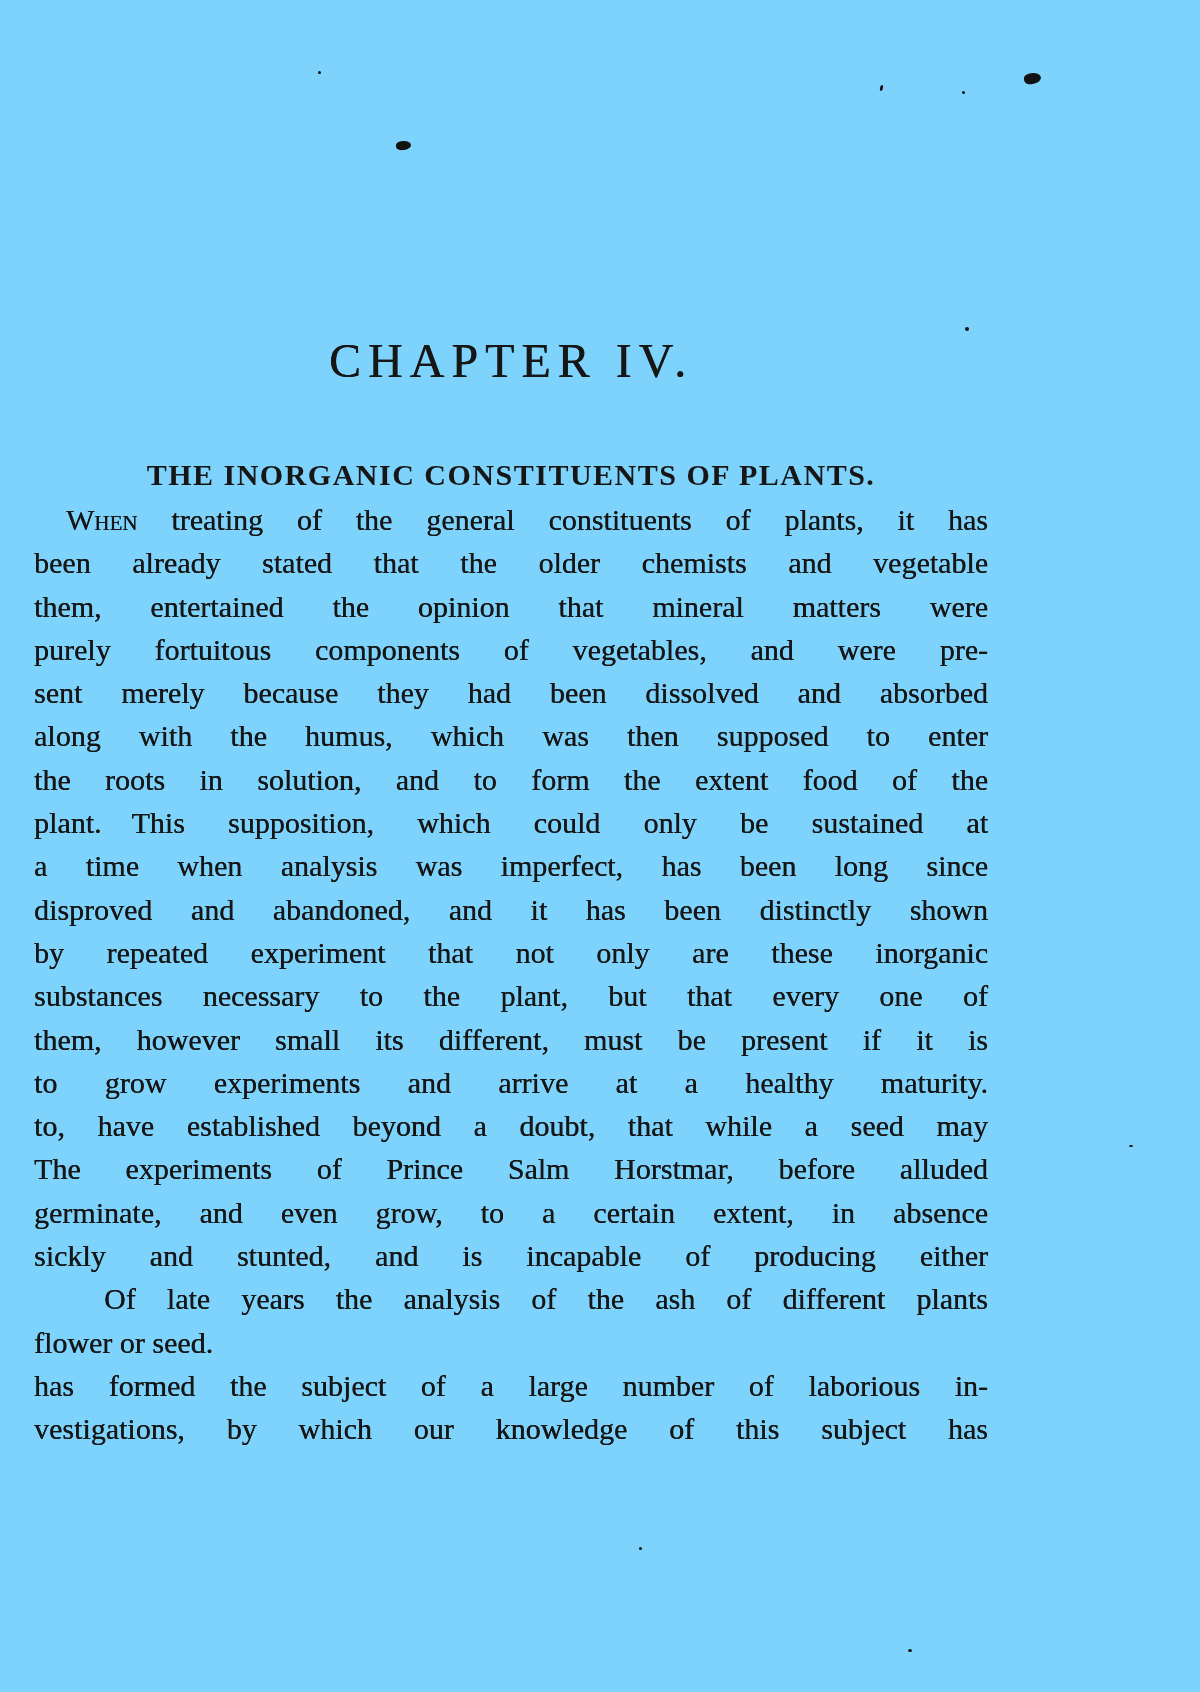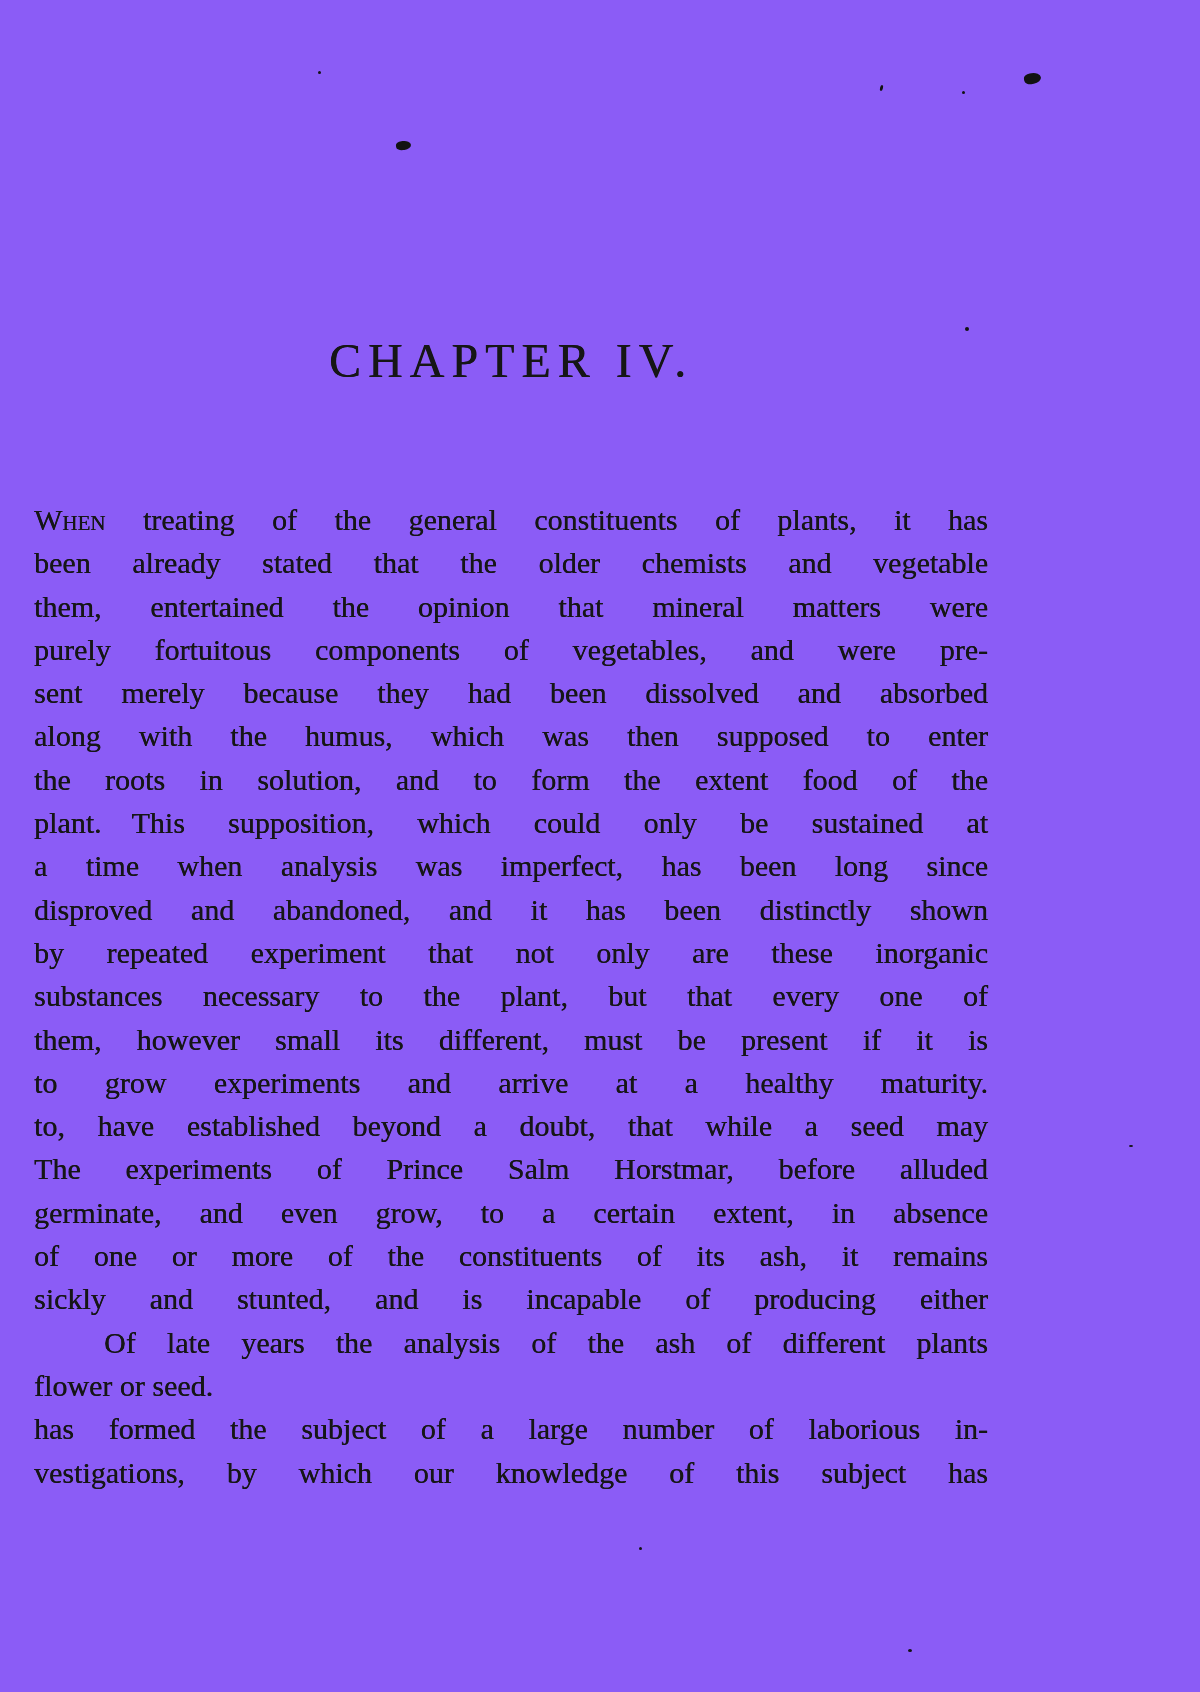--- a/index.html
+++ b/index.html
@@ -4,21 +4,21 @@
 <style>
   html, body {
     margin: 0;
     padding: 0;
     background: #ffffff;
   }
   .page {
     position: relative;
     width: 1200px;
     height: 1692px;
-    background: #8b5cf6;
+    background: #7dd3fc;
     overflow: hidden;
     font-family: "Liberation Serif", "DejaVu Serif", serif;
     color: #161616;
   }
   .chapter-heading {
     position: absolute;
     top: 337px;
     left: 34px;
     width: 954px;
     margin: 0;
@@ -57,20 +57,21 @@
     text-align-last: justify;
   }
   .line.para-end {
     text-align-last: left;
   }
   .line.indent {
     text-indent: 70px;
   }
   .sc {
     font-variant: small-caps;
+    margin-left: 32px;
   }
   .speck {
     position: absolute;
     background: #121212;
     border-radius: 50%;
   }
   .speck.blob {
     border-radius: 45% 60% 55% 50%;
   }
 </style>
@@ -83,40 +84,40 @@
   <div class="speck blob" style="left:396px; top:141px; width:15px; height:9px; transform: rotate(-8deg);"></div>
   <div class="speck" style="left:880px; top:85px; width:3px; height:6px; transform: rotate(14deg);"></div>
   <div class="speck" style="left:962px; top:91px; width:3px; height:3px;"></div>
   <div class="speck blob" style="left:1024px; top:73px; width:17px; height:11px; transform: rotate(-10deg);"></div>
   <div class="speck" style="left:965px; top:327px; width:4px; height:4px;"></div>
   <div class="speck" style="left:1129px; top:1145px; width:4px; height:2px;"></div>
   <div class="speck" style="left:639px; top:1547px; width:3px; height:3px;"></div>
   <div class="speck" style="left:908px; top:1649px; width:4px; height:3px;"></div>
 
   <h1 class="chapter-heading">CHAPTER IV.</h1>
+  <h2 class="section-heading">THE INORGANIC CONSTITUENTS OF PLANTS.</h2>
 
   <div class="body-text">
     <div class="line"><span class="sc">When</span><span> treating of the general constituents of plants, it has</span></div>
     <div class="line">been already stated that the older chemists and vegetable</div>
     <div class="line">them, entertained the opinion that mineral matters were</div>
     <div class="line">purely fortuitous components of vegetables, and were pre-</div>
     <div class="line">sent merely because they had been dissolved and absorbed</div>
     <div class="line">along with the humus, which was then supposed to enter</div>
     <div class="line">the roots in solution, and to form the extent food of the</div>
     <div class="line">plant. This supposition, which could only be sustained at</div>
     <div class="line">a time when analysis was imperfect, has been long since</div>
     <div class="line">disproved and abandoned, and it has been distinctly shown</div>
     <div class="line">by repeated experiment that not only are these inorganic</div>
     <div class="line">substances necessary to the plant, but that every one of</div>
     <div class="line">them, however small its different, must be present if it is</div>
     <div class="line">to grow experiments and arrive at a healthy maturity.</div>
     <div class="line">to, have established beyond a doubt, that while a seed may</div>
     <div class="line">The experiments of Prince Salm Horstmar, before alluded</div>
     <div class="line">germinate, and even grow, to a certain extent, in absence</div>
-    <div class="line">of one or more of the constituents of its ash, it remains</div>
     <div class="line">sickly and stunted, and is incapable of producing either</div>
     <div class="line indent">Of late years the analysis of the ash of different plants</div>
     <div class="line para-end">flower or seed.</div>
     <div class="line">has formed the subject of a large number of laborious in-</div>
     <div class="line">vestigations, by which our knowledge of this subject has</div>
   </div>
 
 </div>
 
 </body></html>

